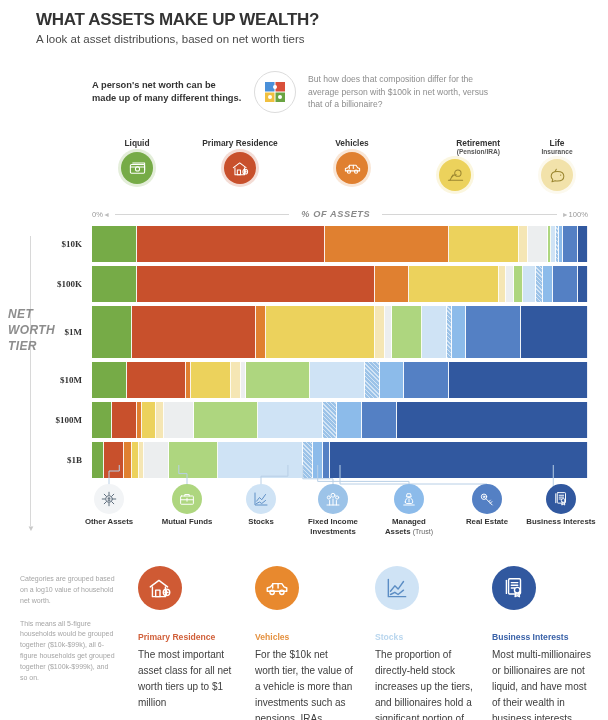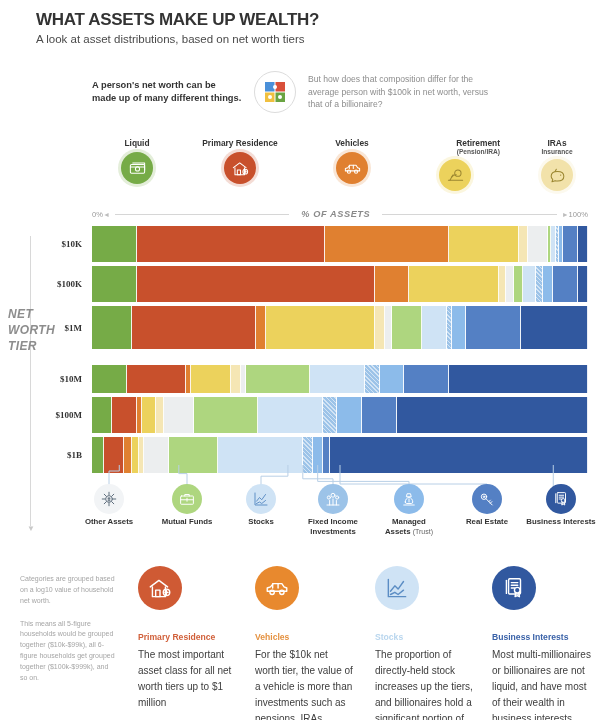--- a/index.html
+++ b/index.html
@@ -192,21 +192,21 @@
       <div class="circ" style="background:#ecd25c;box-shadow:0 0 0 3px #ecd25c33">
         <svg width="19" height="19" viewBox="0 0 24 24">
           <circle cx="15" cy="9" r="4" fill="none" stroke="#9b8630" stroke-width="1.3" stroke-linecap="round" stroke-linejoin="round"></circle>
           <path d="M3 18h18" fill="none" stroke="#9b8630" stroke-width="1.3" stroke-linecap="round" stroke-linejoin="round"></path>
           <path d="M5 18c2-5 6-7 8-7" fill="none" stroke="#9b8630" stroke-width="1.3" stroke-linecap="round" stroke-linejoin="round"></path>
           <path d="M7 14l2-3" fill="none" stroke="#9b8630" stroke-width="1.3" stroke-linecap="round" stroke-linejoin="round"></path>
         </svg>
       </div>
     </div>
     <div class="top-asset" style="left: 420px;">
-      <div class="lbl">IRAs</div>
+      <div class="lbl">Life</div>
       <div class="sub">Insurance</div>
       <div class="circ" style="background:#f2e2aa;box-shadow:0 0 0 3px #f2e2aa33">
         <svg width="19" height="19" viewBox="0 0 24 24">
           <path d="M4 13c0-4 3.5-6 8-6s8 2 8 6-3.5 6-8 6c-1 0-2-.1-3-.4L5 20l1-3c-1.3-1-2-2.4-2-4z" fill="none" stroke="#9b8630" stroke-width="1.3" stroke-linecap="round" stroke-linejoin="round"></path>
           <circle cx="16" cy="11.5" r=".9" fill="#9b8630"></circle>
           <path d="M9 7l1.5-3" fill="none" stroke="#9b8630" stroke-width="1.3" stroke-linecap="round" stroke-linejoin="round"></path>
         </svg>
       </div>
     </div>
   </div>
@@ -253,36 +253,36 @@
       <div class="seg" title="$100K · Retirement · 18%" style="width: 18%; background: rgb(236, 210, 92); border-right: 1px solid rgba(255, 255, 255, 0.9);"></div>
       <div class="seg" title="$100K · Life Insurance · 1.5%" style="width: 1.5%; background: rgb(245, 230, 180); border-right: 1px solid rgba(255, 255, 255, 0.9);"></div>
       <div class="seg" title="$100K · Other Assets · 1.5%" style="width: 1.5%; background: rgb(236, 238, 239); border-right: 1px solid rgba(255, 255, 255, 0.9);"></div>
       <div class="seg" title="$100K · Mutual Funds · 2%" style="width: 2%; background: rgb(174, 214, 127); border-right: 1px solid rgba(255, 255, 255, 0.9);"></div>
       <div class="seg" title="$100K · Stocks · 2.5%" style="width: 2.5%; background: rgb(207, 227, 245); border-right: 1px solid rgba(255, 255, 255, 0.9);"></div>
       <div class="seg" title="$100K · Fixed Income Investments · 1.5%" style="width: 1.5%; background: repeating-linear-gradient(45deg, rgba(255, 255, 255, 0.55) 0px, rgba(255, 255, 255, 0.55) 1px, transparent 1px, transparent 3px) rgb(156, 195, 232); border-right: 1px solid rgba(255, 255, 255, 0.9);"></div>
       <div class="seg" title="$100K · Managed Assets · 2%" style="width: 2%; background: rgb(140, 187, 234); border-right: 1px solid rgba(255, 255, 255, 0.9);"></div>
       <div class="seg" title="$100K · Real Estate · 5%" style="width: 5%; background: rgb(84, 128, 196); border-right: 1px solid rgba(255, 255, 255, 0.9);"></div>
       <div class="seg" title="$100K · Business Interests · 2%" style="width: 2%; background: rgb(49, 88, 159); border-right: 1px solid rgba(255, 255, 255, 0.9);"></div>
     </div>
-    <div class="row" style="height: 43px; margin-bottom: 16px;">
+    <div class="row" style="height: 52px; margin-bottom: 4px;">
       <div class="row-label">$1M</div>
       <div class="seg" title="$1M · Liquid · 8%" style="width: 8%; background: rgb(118, 171, 71); border-right: 1px solid rgba(255, 255, 255, 0.9);"></div>
       <div class="seg" title="$1M · Primary Residence · 25%" style="width: 25%; background: rgb(200, 80, 44); border-right: 1px solid rgba(255, 255, 255, 0.9);"></div>
       <div class="seg" title="$1M · Vehicles · 2%" style="width: 2%; background: rgb(224, 128, 48); border-right: 1px solid rgba(255, 255, 255, 0.9);"></div>
       <div class="seg" title="$1M · Retirement · 22%" style="width: 22%; background: rgb(236, 210, 92); border-right: 1px solid rgba(255, 255, 255, 0.9);"></div>
       <div class="seg" title="$1M · Life Insurance · 2%" style="width: 2%; background: rgb(245, 230, 180); border-right: 1px solid rgba(255, 255, 255, 0.9);"></div>
       <div class="seg" title="$1M · Other Assets · 1.5%" style="width: 1.5%; background: rgb(236, 238, 239); border-right: 1px solid rgba(255, 255, 255, 0.9);"></div>
       <div class="seg" title="$1M · Mutual Funds · 6%" style="width: 6%; background: rgb(174, 214, 127); border-right: 1px solid rgba(255, 255, 255, 0.9);"></div>
       <div class="seg" title="$1M · Stocks · 5%" style="width: 5%; background: rgb(207, 227, 245); border-right: 1px solid rgba(255, 255, 255, 0.9);"></div>
       <div class="seg" title="$1M · Fixed Income Investments · 1%" style="width: 1%; background: repeating-linear-gradient(45deg, rgba(255, 255, 255, 0.55) 0px, rgba(255, 255, 255, 0.55) 1px, transparent 1px, transparent 3px) rgb(156, 195, 232); border-right: 1px solid rgba(255, 255, 255, 0.9);"></div>
       <div class="seg" title="$1M · Managed Assets · 3%" style="width: 3%; background: rgb(140, 187, 234); border-right: 1px solid rgba(255, 255, 255, 0.9);"></div>
       <div class="seg" title="$1M · Real Estate · 11%" style="width: 11%; background: rgb(84, 128, 196); border-right: 1px solid rgba(255, 255, 255, 0.9);"></div>
       <div class="seg" title="$1M · Business Interests · 13.5%" style="width: 13.5%; background: rgb(49, 88, 159); border-right: 1px solid rgba(255, 255, 255, 0.9);"></div>
     </div>
-    <div class="row" style="height: 28px; margin-bottom: 4px;">
+    <div class="row" style="height: 36px; margin-bottom: 4px;">
       <div class="row-label">$10M</div>
       <div class="seg" title="$10M · Liquid · 7%" style="width: 7%; background: rgb(118, 171, 71); border-right: 1px solid rgba(255, 255, 255, 0.9);"></div>
       <div class="seg" title="$10M · Primary Residence · 12%" style="width: 12%; background: rgb(200, 80, 44); border-right: 1px solid rgba(255, 255, 255, 0.9);"></div>
       <div class="seg" title="$10M · Vehicles · 1%" style="width: 1%; background: rgb(224, 128, 48); border-right: 1px solid rgba(255, 255, 255, 0.9);"></div>
       <div class="seg" title="$10M · Retirement · 8%" style="width: 8%; background: rgb(236, 210, 92); border-right: 1px solid rgba(255, 255, 255, 0.9);"></div>
       <div class="seg" title="$10M · Life Insurance · 2%" style="width: 2%; background: rgb(245, 230, 180); border-right: 1px solid rgba(255, 255, 255, 0.9);"></div>
       <div class="seg" title="$10M · Other Assets · 1%" style="width: 1%; background: rgb(236, 238, 239); border-right: 1px solid rgba(255, 255, 255, 0.9);"></div>
       <div class="seg" title="$10M · Mutual Funds · 13%" style="width: 13%; background: rgb(174, 214, 127); border-right: 1px solid rgba(255, 255, 255, 0.9);"></div>
       <div class="seg" title="$10M · Stocks · 11%" style="width: 11%; background: rgb(207, 227, 245); border-right: 1px solid rgba(255, 255, 255, 0.9);"></div>
       <div class="seg" title="$10M · Fixed Income Investments · 3%" style="width: 3%; background: repeating-linear-gradient(45deg, rgba(255, 255, 255, 0.55) 0px, rgba(255, 255, 255, 0.55) 1px, transparent 1px, transparent 3px) rgb(156, 195, 232); border-right: 1px solid rgba(255, 255, 255, 0.9);"></div>

